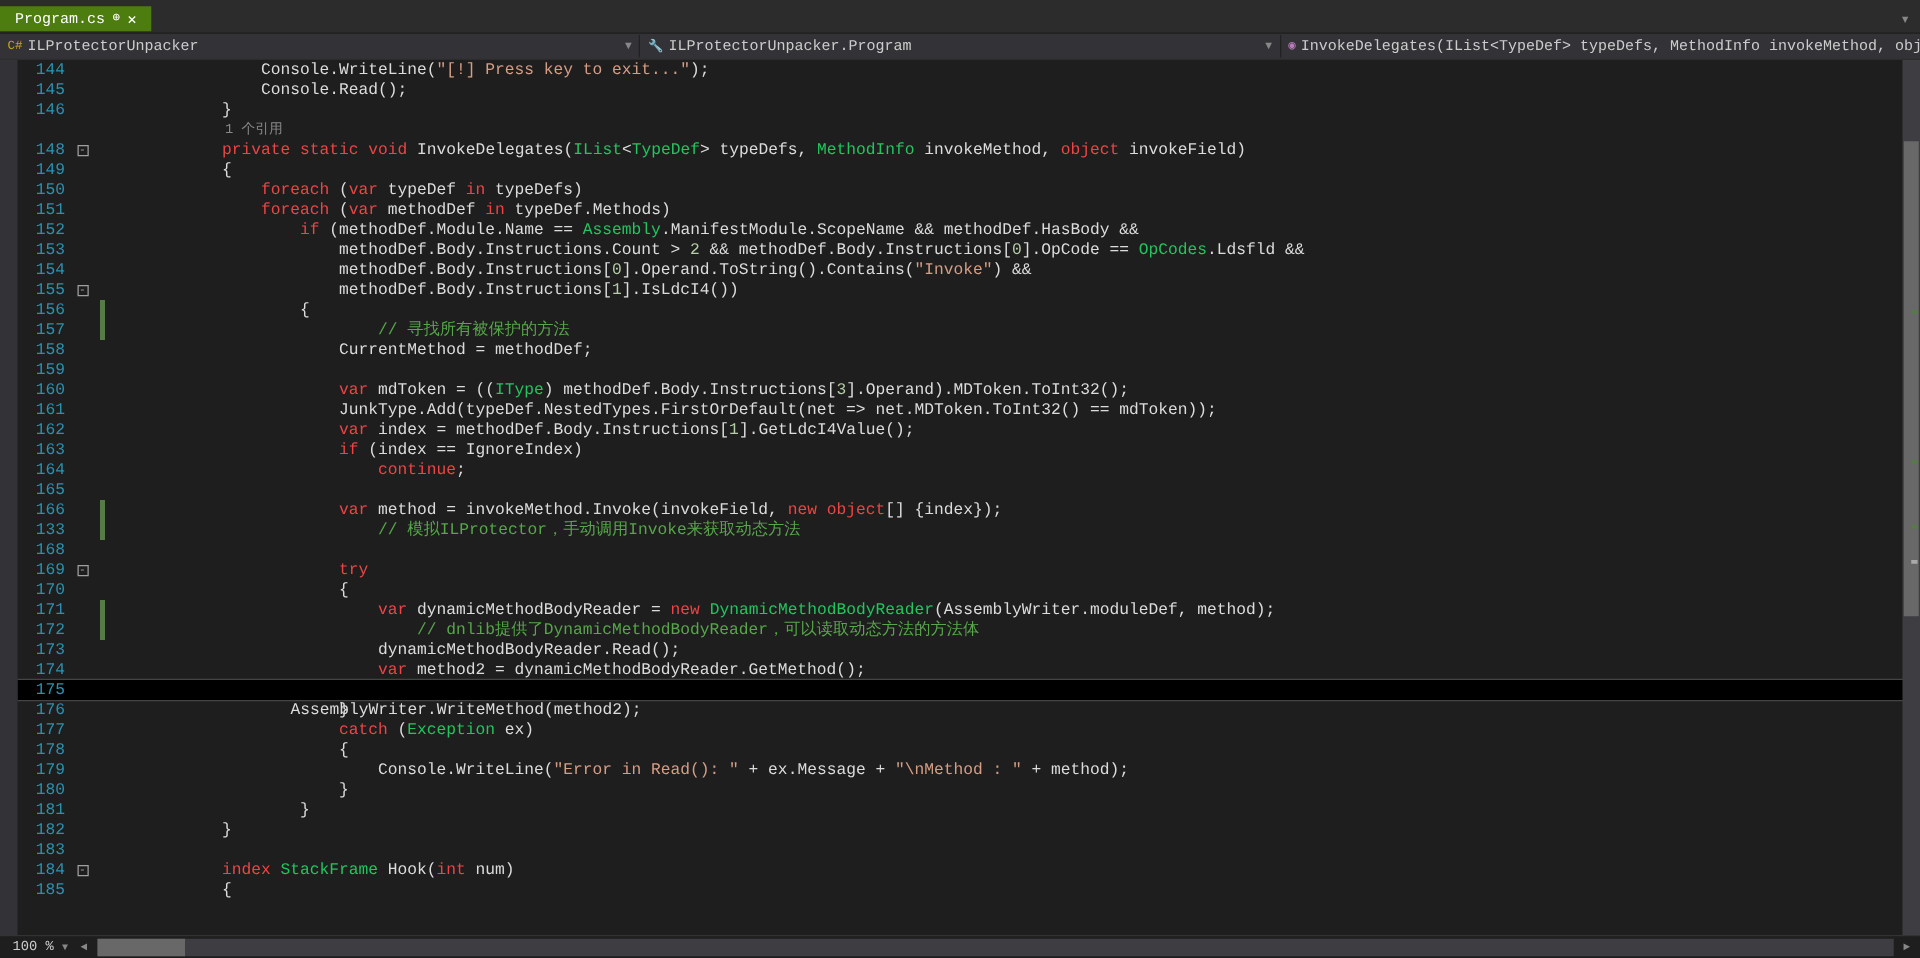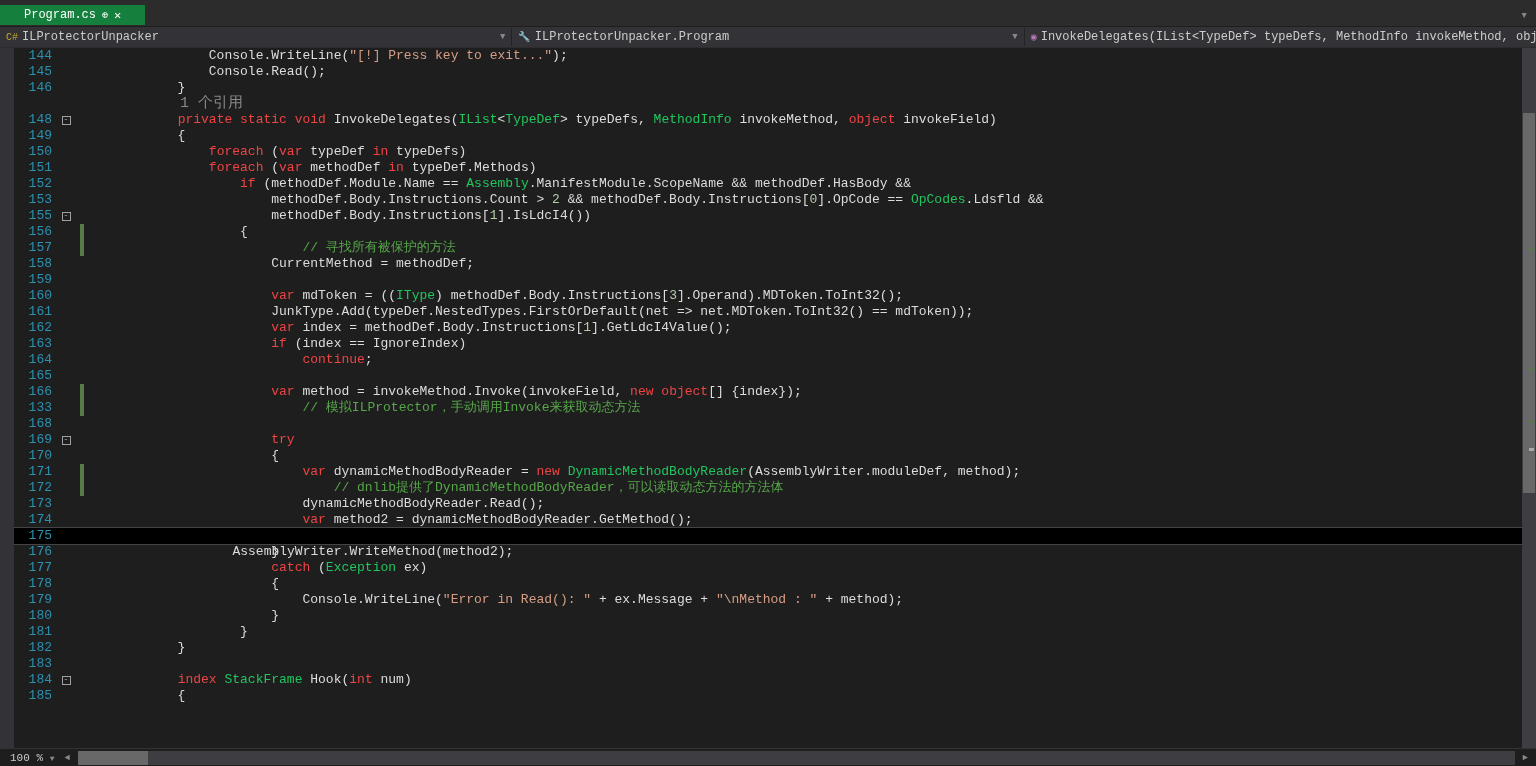--- a/index.html
+++ b/index.html
@@ -16,23 +16,23 @@
   height: 4px;
   background: #2c2c2c;
 }
 .tab-bar {
   height: 22px;
   background: #2c2c2c;
   display: flex;
   align-items: center;
 }
 .tab {
-  background: #15803d;
+  background: #4d7c0f;
   color: #fff;
-  padding: 2px 24px;
+  padding: 2px 12px;
   height: 20px;
   display: flex;
   align-items: center;
   gap: 6px;
   font-size: 12px;
 }
 .tab .pin-icon { font-size: 10px; }
 .tab .close-icon { font-size: 12px; cursor: pointer; }
 .dd-arrow {
   margin-left: auto;
@@ -113,21 +113,21 @@
 .codelens {
   height: 16px;
   line-height: 16px;
   display: flex;
 }
 .codelens .ln { width: 38px; }
 .codelens .outline { width: 28px; }
 .codelens .chg { width: 4px; }
 .codelens-text {
   color: #888;
-  font-size: 15px;
+  font-size: 11px;
   padding-left: 96px;
 }
 .kw { color: #ef4444; }
 .type { color: #22c55e; }
 .str { color: #d69d85; }
 .num { color: #b5cea8; }
 .comment { color: #57a64a; }
 .current-line {
   background: #000000;
   outline: 1px solid #444;
@@ -231,20 +231,21 @@
         <span class="outline"></span>
         <span class="chg"></span>
         <span class="codelens-text">            1 个引用</span>
       </div>
       <div class="code-line"><span class="ln">148</span><span class="outline"><span class="outline-box">-</span></span><span class="chg"></span><span class="code">            <span class="kw">private</span> <span class="kw">static</span> <span class="kw">void</span> InvokeDelegates(<span class="type">IList</span>&lt;<span class="type">TypeDef</span>&gt; typeDefs, <span class="type">MethodInfo</span> invokeMethod, <span class="kw">object</span> invokeField)</span></div>
       <div class="code-line"><span class="ln">149</span><span class="outline"></span><span class="chg"></span><span class="code">            {</span></div>
       <div class="code-line"><span class="ln">150</span><span class="outline"></span><span class="chg"></span><span class="code">                <span class="kw">foreach</span> (<span class="kw">var</span> typeDef <span class="kw">in</span> typeDefs)</span></div>
       <div class="code-line"><span class="ln">151</span><span class="outline"></span><span class="chg"></span><span class="code">                <span class="kw">foreach</span> (<span class="kw">var</span> methodDef <span class="kw">in</span> typeDef.Methods)</span></div>
       <div class="code-line"><span class="ln">152</span><span class="outline"></span><span class="chg"></span><span class="code">                    <span class="kw">if</span> (methodDef.Module.Name == <span class="type">Assembly</span>.ManifestModule.ScopeName &amp;&amp; methodDef.HasBody &amp;&amp;</span></div>
       <div class="code-line"><span class="ln">153</span><span class="outline"></span><span class="chg"></span><span class="code">                        methodDef.Body.Instructions.Count &gt; <span class="num">2</span> &amp;&amp; methodDef.Body.Instructions[<span class="num">0</span>].OpCode == <span class="type">OpCodes</span>.Ldsfld &amp;&amp;</span></div>
+      <div class="code-line"><span class="ln">154</span><span class="outline"></span><span class="chg"></span><span class="code">                        methodDef.Body.Instructions[<span class="num">0</span>].Operand.ToString().Contains(<span class="str">"Invoke"</span>) &amp;&amp;</span></div>
       <div class="code-line"><span class="ln">155</span><span class="outline"><span class="outline-box">-</span></span><span class="chg"></span><span class="code">                        methodDef.Body.Instructions[<span class="num">1</span>].IsLdcI4())</span></div>
       <div class="code-line"><span class="ln">156</span><span class="outline"></span><span class="chg green"></span><span class="code">                    {</span></div>
       <div class="code-line"><span class="ln">157</span><span class="outline"></span><span class="chg green"></span><span class="code">                            <span class="comment">// 寻找所有被保护的方法</span></span></div>
       <div class="code-line"><span class="ln">158</span><span class="outline"></span><span class="chg"></span><span class="code">                        CurrentMethod = methodDef;</span></div>
       <div class="code-line"><span class="ln">159</span><span class="outline"></span><span class="chg"></span><span class="code"></span></div>
       <div class="code-line"><span class="ln">160</span><span class="outline"></span><span class="chg"></span><span class="code">                        <span class="kw">var</span> mdToken = ((<span class="type">IType</span>) methodDef.Body.Instructions[<span class="num">3</span>].Operand).MDToken.ToInt32();</span></div>
       <div class="code-line"><span class="ln">161</span><span class="outline"></span><span class="chg"></span><span class="code">                        JunkType.Add(typeDef.NestedTypes.FirstOrDefault(net =&gt; net.MDToken.ToInt32() == mdToken));</span></div>
       <div class="code-line"><span class="ln">162</span><span class="outline"></span><span class="chg"></span><span class="code">                        <span class="kw">var</span> index = methodDef.Body.Instructions[<span class="num">1</span>].GetLdcI4Value();</span></div>
       <div class="code-line"><span class="ln">163</span><span class="outline"></span><span class="chg"></span><span class="code">                        <span class="kw">if</span> (index == IgnoreIndex)</span></div>
       <div class="code-line"><span class="ln">164</span><span class="outline"></span><span class="chg"></span><span class="code">                            <span class="kw">continue</span>;</span></div>

